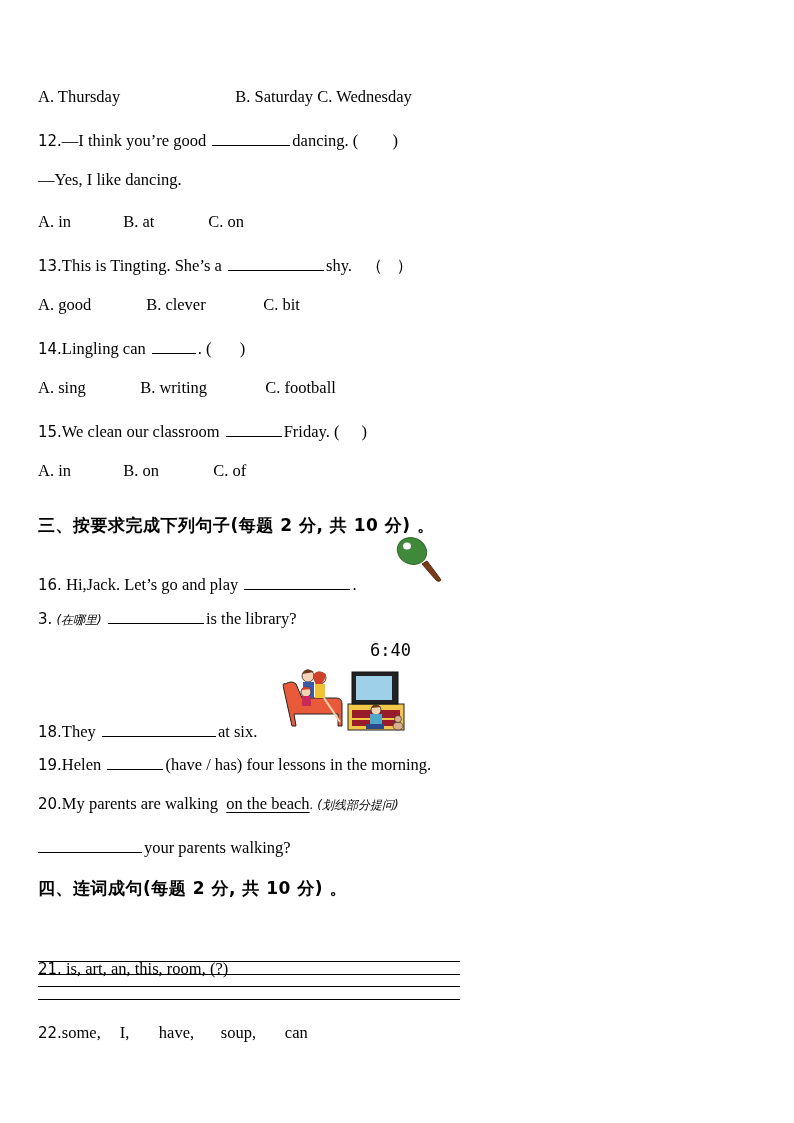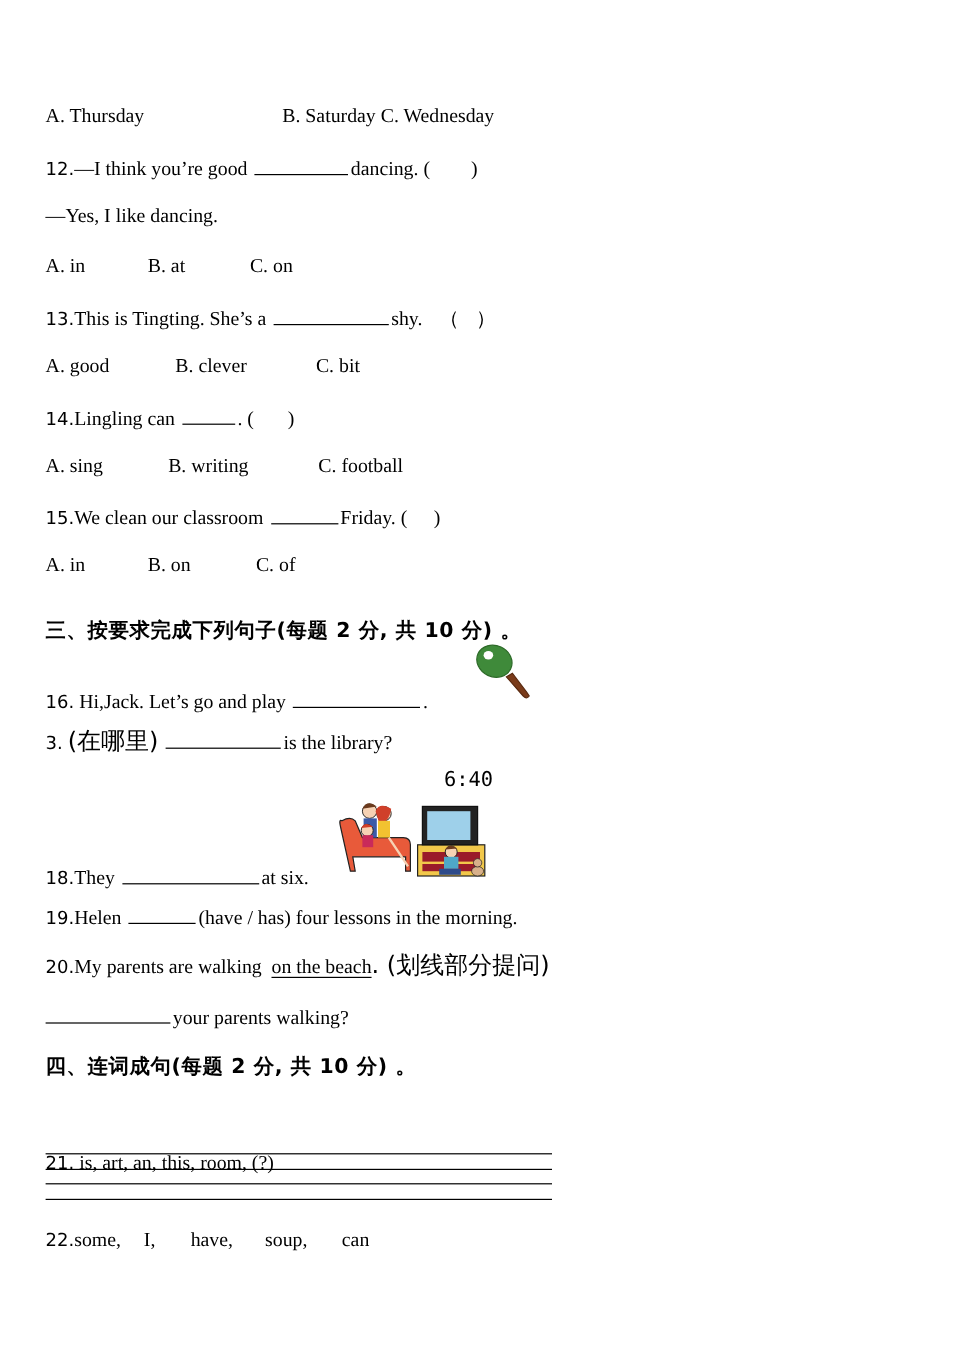--- a/index.html
+++ b/index.html
@@ -17,21 +17,21 @@
     .blank {
       display: inline-block; border-bottom: 1.3px solid #000; height: 16px;
       vertical-align: baseline; margin: 0 2px;
     }
     .paren { display: inline-block; }
     .section {
       position: absolute; left: 38px; font-size: 17px; font-weight: bold;
       font-family: "DejaVu Sans", sans-serif; white-space: nowrap; letter-spacing: 0.5px;
     }
     .underline { text-decoration: underline; text-underline-offset: 3px; }
-    .cn { font-family: "DejaVu Sans", sans-serif; font-size: 20px; }
+    .cn { font-family: "DejaVu Sans", sans-serif; font-size: 12px; font-style: italic; }
     .rule {
       position: absolute; left: 38px; width: 422px; height: 0;
       border-top: 1.3px solid #000;
     }
     .clock {
       position: absolute; left: 370px; top: 640px; font-family: "DejaVu Sans Mono", monospace;
       font-size: 17px;
     }
   </style>
 </head>

